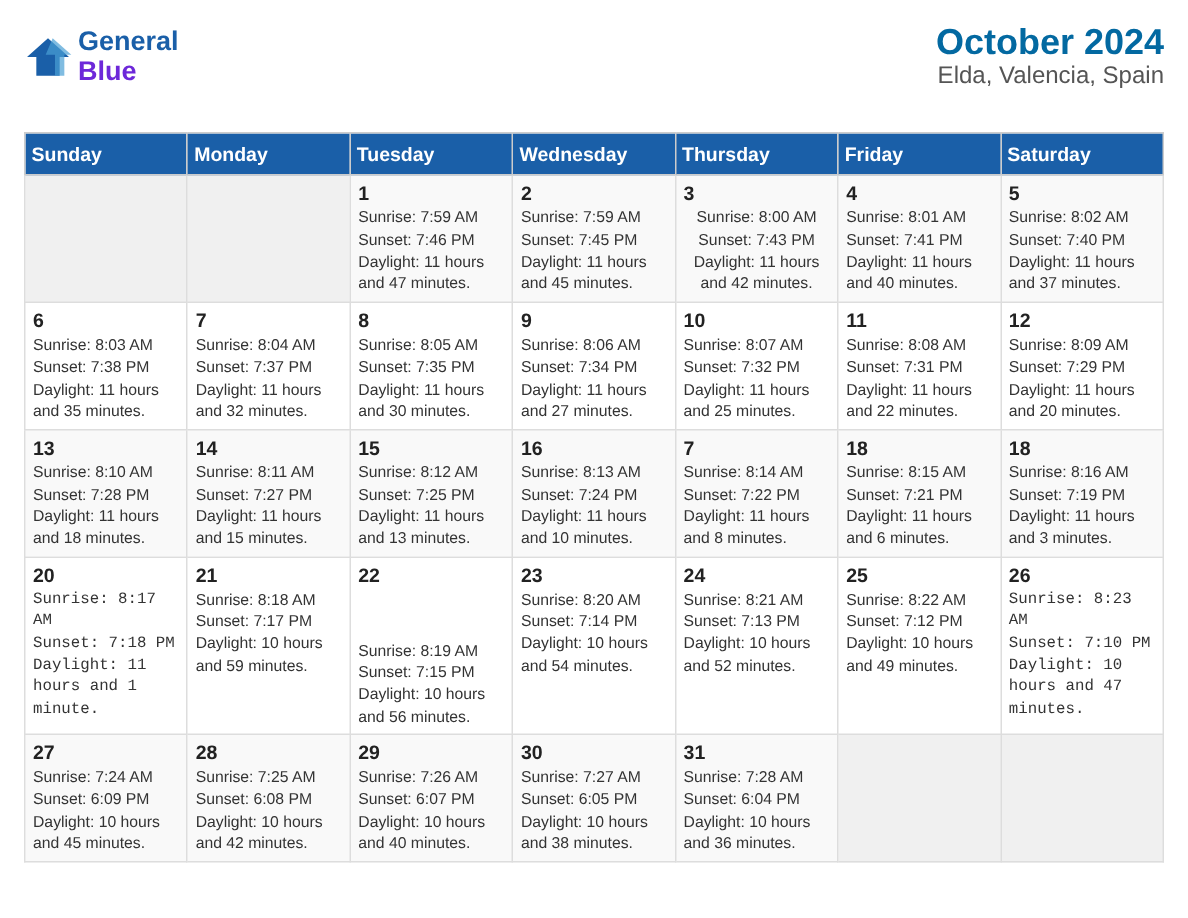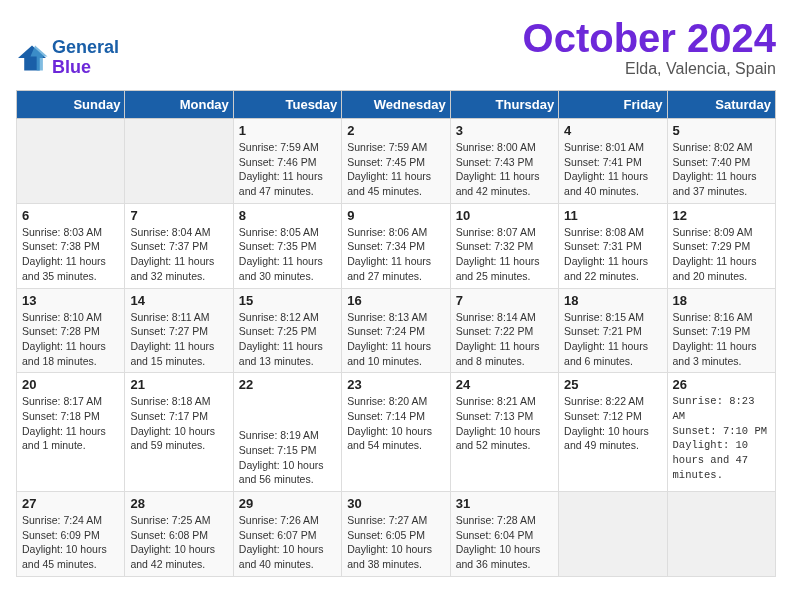--- a/index.html
+++ b/index.html
@@ -6,22 +6,22 @@
     body {
       font-family: Arial, sans-serif;
       background: #fff;
       width: 792px;
       min-height: 612px;
       padding: 16px;
     }
     .header-area {
       display: flex;
       justify-content: space-between;
-      align-items: flex-end;
-      margin-bottom: 12px;
+      align-items: center;
+      margin-bottom: 28px;
     }
     .logo {
       display: flex;
       align-items: center;
       gap: 4px;
     }
     .logo-text {
       font-size: 18px;
       font-weight: bold;
       color: #333;
@@ -31,39 +31,39 @@
       color: #1a5fa8;
     }
     .logo-icon {
       width: 32px;
       height: 28px;
     }
     .title-area {
       text-align: right;
     }
     .month-title {
-      font-size: 40px;
+      font-size: 24px;
       font-weight: bold;
-      color: #6d28d9;
+      color: #0369a1;
       line-height: 1.1;
     }
     .location-title {
       font-size: 16px;
       color: #555;
     }
     table {
       width: 100%;
       border-collapse: collapse;
       font-size: 11px;
     }
     thead tr th {
       background-color: #1a5fa8;
       color: #fff;
       padding: 6px 4px;
-      text-align: right;
+      text-align: left;
       font-size: 13px;
       font-weight: bold;
       border: 1px solid #ccc;
     }
     tbody tr td {
       vertical-align: top;
       padding: 4px 5px;
       border: 1px solid #ddd;
       min-height: 80px;
       width: 108px;
@@ -133,21 +133,21 @@
 Daylight: 11 hours and 47 minutes.</div>
         </td>
         <td>
           <span class="day-num">2</span>
           <div class="day-info" style="white-space: pre-line;">Sunrise: 7:59 AM
 Sunset: 7:45 PM
 Daylight: 11 hours and 45 minutes.</div>
         </td>
         <td>
           <span class="day-num">3</span>
-          <div class="day-info" style="white-space: pre-line;">Sunrise: 8:00 AM
+          <div class="day-info" style="white-space: pre-line; text-align: center;">Sunrise: 8:00 AM
 Sunset: 7:43 PM
 Daylight: 11 hours and 42 minutes.</div>
         </td>
         <td>
           <span class="day-num">4</span>
           <div class="day-info" style="white-space: pre-line;">Sunrise: 8:01 AM
 Sunset: 7:41 PM
 Daylight: 11 hours and 40 minutes.</div>
         </td>
         <td>
@@ -241,21 +241,21 @@
         <td>
           <span class="day-num">18</span>
           <div class="day-info" style="white-space: pre-line;">Sunrise: 8:16 AM
 Sunset: 7:19 PM
 Daylight: 11 hours and 3 minutes.</div>
         </td>
       </tr>
       <tr>
         <td>
           <span class="day-num">20</span>
-          <div class="day-info" style="white-space: pre-line;">Sunrise: 8:17 AM
+          <div class="day-info" style="white-space: pre-line; font-family: Liberation Mono, monospace;">Sunrise: 8:17 AM
 Sunset: 7:18 PM
 Daylight: 11 hours and 1 minute.</div>
         </td>
         <td>
           <span class="day-num">21</span>
           <div class="day-info" style="white-space: pre-line;">Sunrise: 8:18 AM
 Sunset: 7:17 PM
 Daylight: 10 hours and 59 minutes.</div>
         </td>
         <td>

